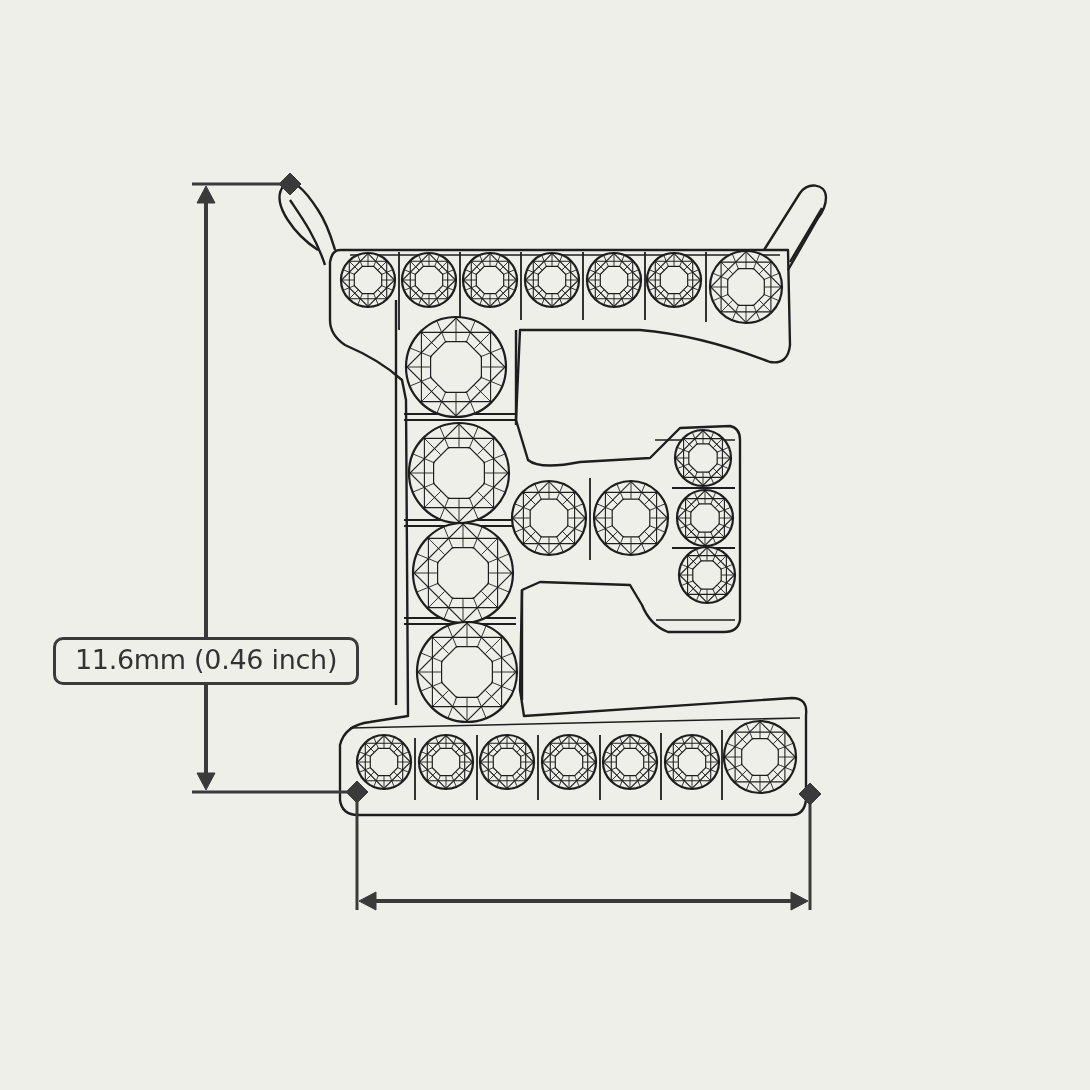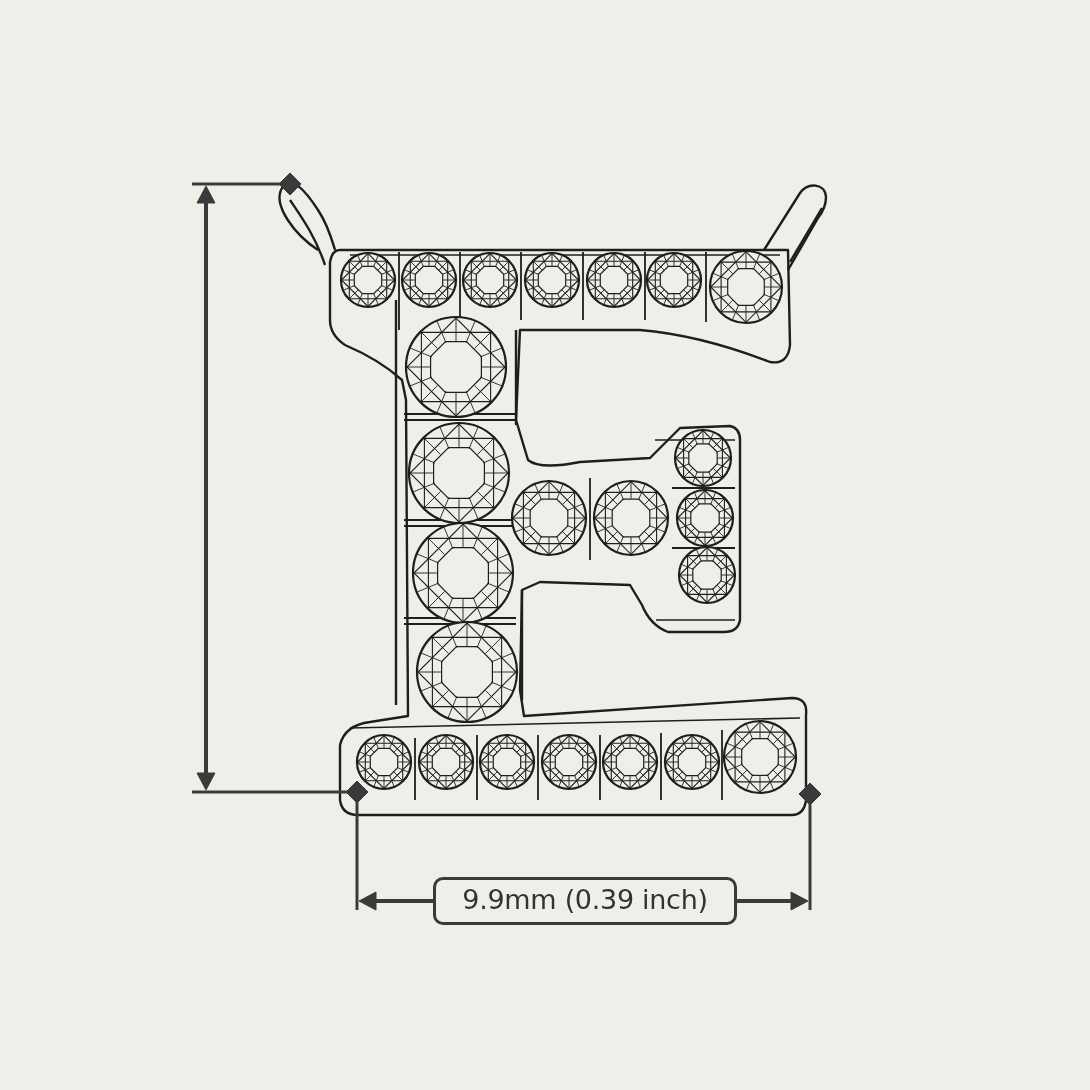--- a/index.html
+++ b/index.html
@@ -583,14 +583,14 @@
       <line x1="357" y1="792" x2="357" y2="910" stroke-width="3"></line>
       <line x1="810" y1="792" x2="810" y2="910" stroke-width="3"></line>
       <line x1="372" y1="901" x2="795" y2="901" stroke-width="4"></line>
       <polygon points="359,901 376,892 376,910"></polygon>
       <polygon points="808,901 791,892 791,910"></polygon>
       <polygon points="357,781 368,792 357,803 346,792"></polygon>
       <polygon points="810,783 821,794 810,805 799,794"></polygon>
     </g>
   </svg>
 
-  <div id="width-label" class="dim-label">9.9mm (0.39 inch)</div>
+  <div id="height-label" class="dim-label">11.6mm (0.46 inch)</div>
 </div>
 
 </body></html>

